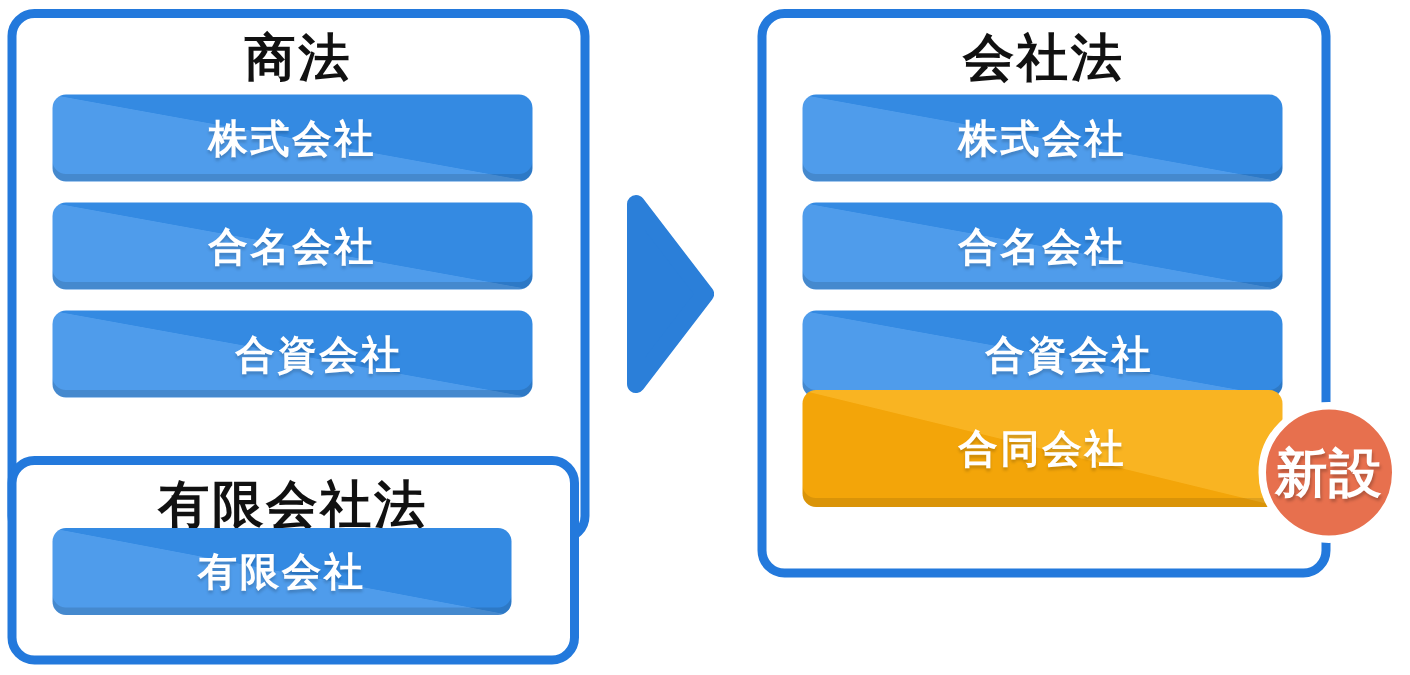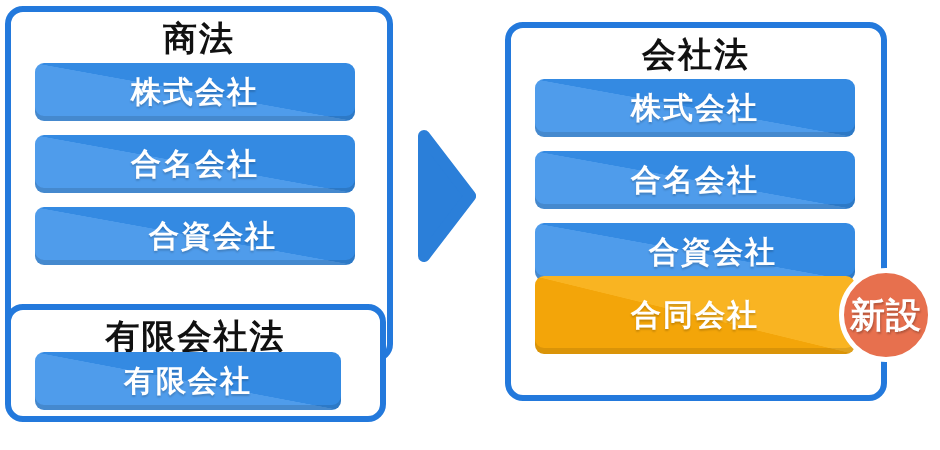--- a/index.html
+++ b/index.html
@@ -19,35 +19,35 @@
   }
   .canvas{position:relative;width:940px;height:450px;background:#ffffff;}
 
   .box{
     position:absolute;
     background:#ffffff;
     border:6px solid var(--outline-blue);
     border-radius:18px;
   }
   .box-shoho{left:5px;top:6px;width:388px;height:356px;}
-  .box-yugen{left:5px;top:304px;width:381px;height:118px;}
-  .box-kaisha{left:505px;top:6px;width:382px;height:379px;margin-top:16px;}
+  .box-yugen{left:5px;top:304px;width:381px;height:139px;}
+  .box-kaisha{left:505px;top:6px;width:382px;height:379px;}
 
   .box-title{
     position:absolute;left:0;right:0;top:4px;
     text-align:center;
     font-size:34px;font-weight:bold;color:#111111;
     letter-spacing:2px;
   }
 
   .bar{
     position:absolute;
     height:58px;border-radius:9px;
     display:flex;align-items:center;justify-content:center;
-    color:#ffffff;font-size:30px;font-weight:bold;letter-spacing:2px;
+    color:#ffffff;font-size:26px;font-weight:bold;letter-spacing:2px;
     text-shadow:0 2px 2px rgba(0,0,0,0.18);
   }
   .bar-blue{
     background:linear-gradient(to top right,var(--bar-blue-light) 49.6%,var(--bar-blue) 50%);
     box-shadow:inset 0 -5px 0 rgba(0,0,0,0.12);
   }
   .bar-orange{
     background:linear-gradient(to top right,var(--bar-orange) 49.6%,var(--bar-orange-light) 50%);
     box-shadow:inset 0 -6px 0 rgba(0,0,0,0.10);
   }

